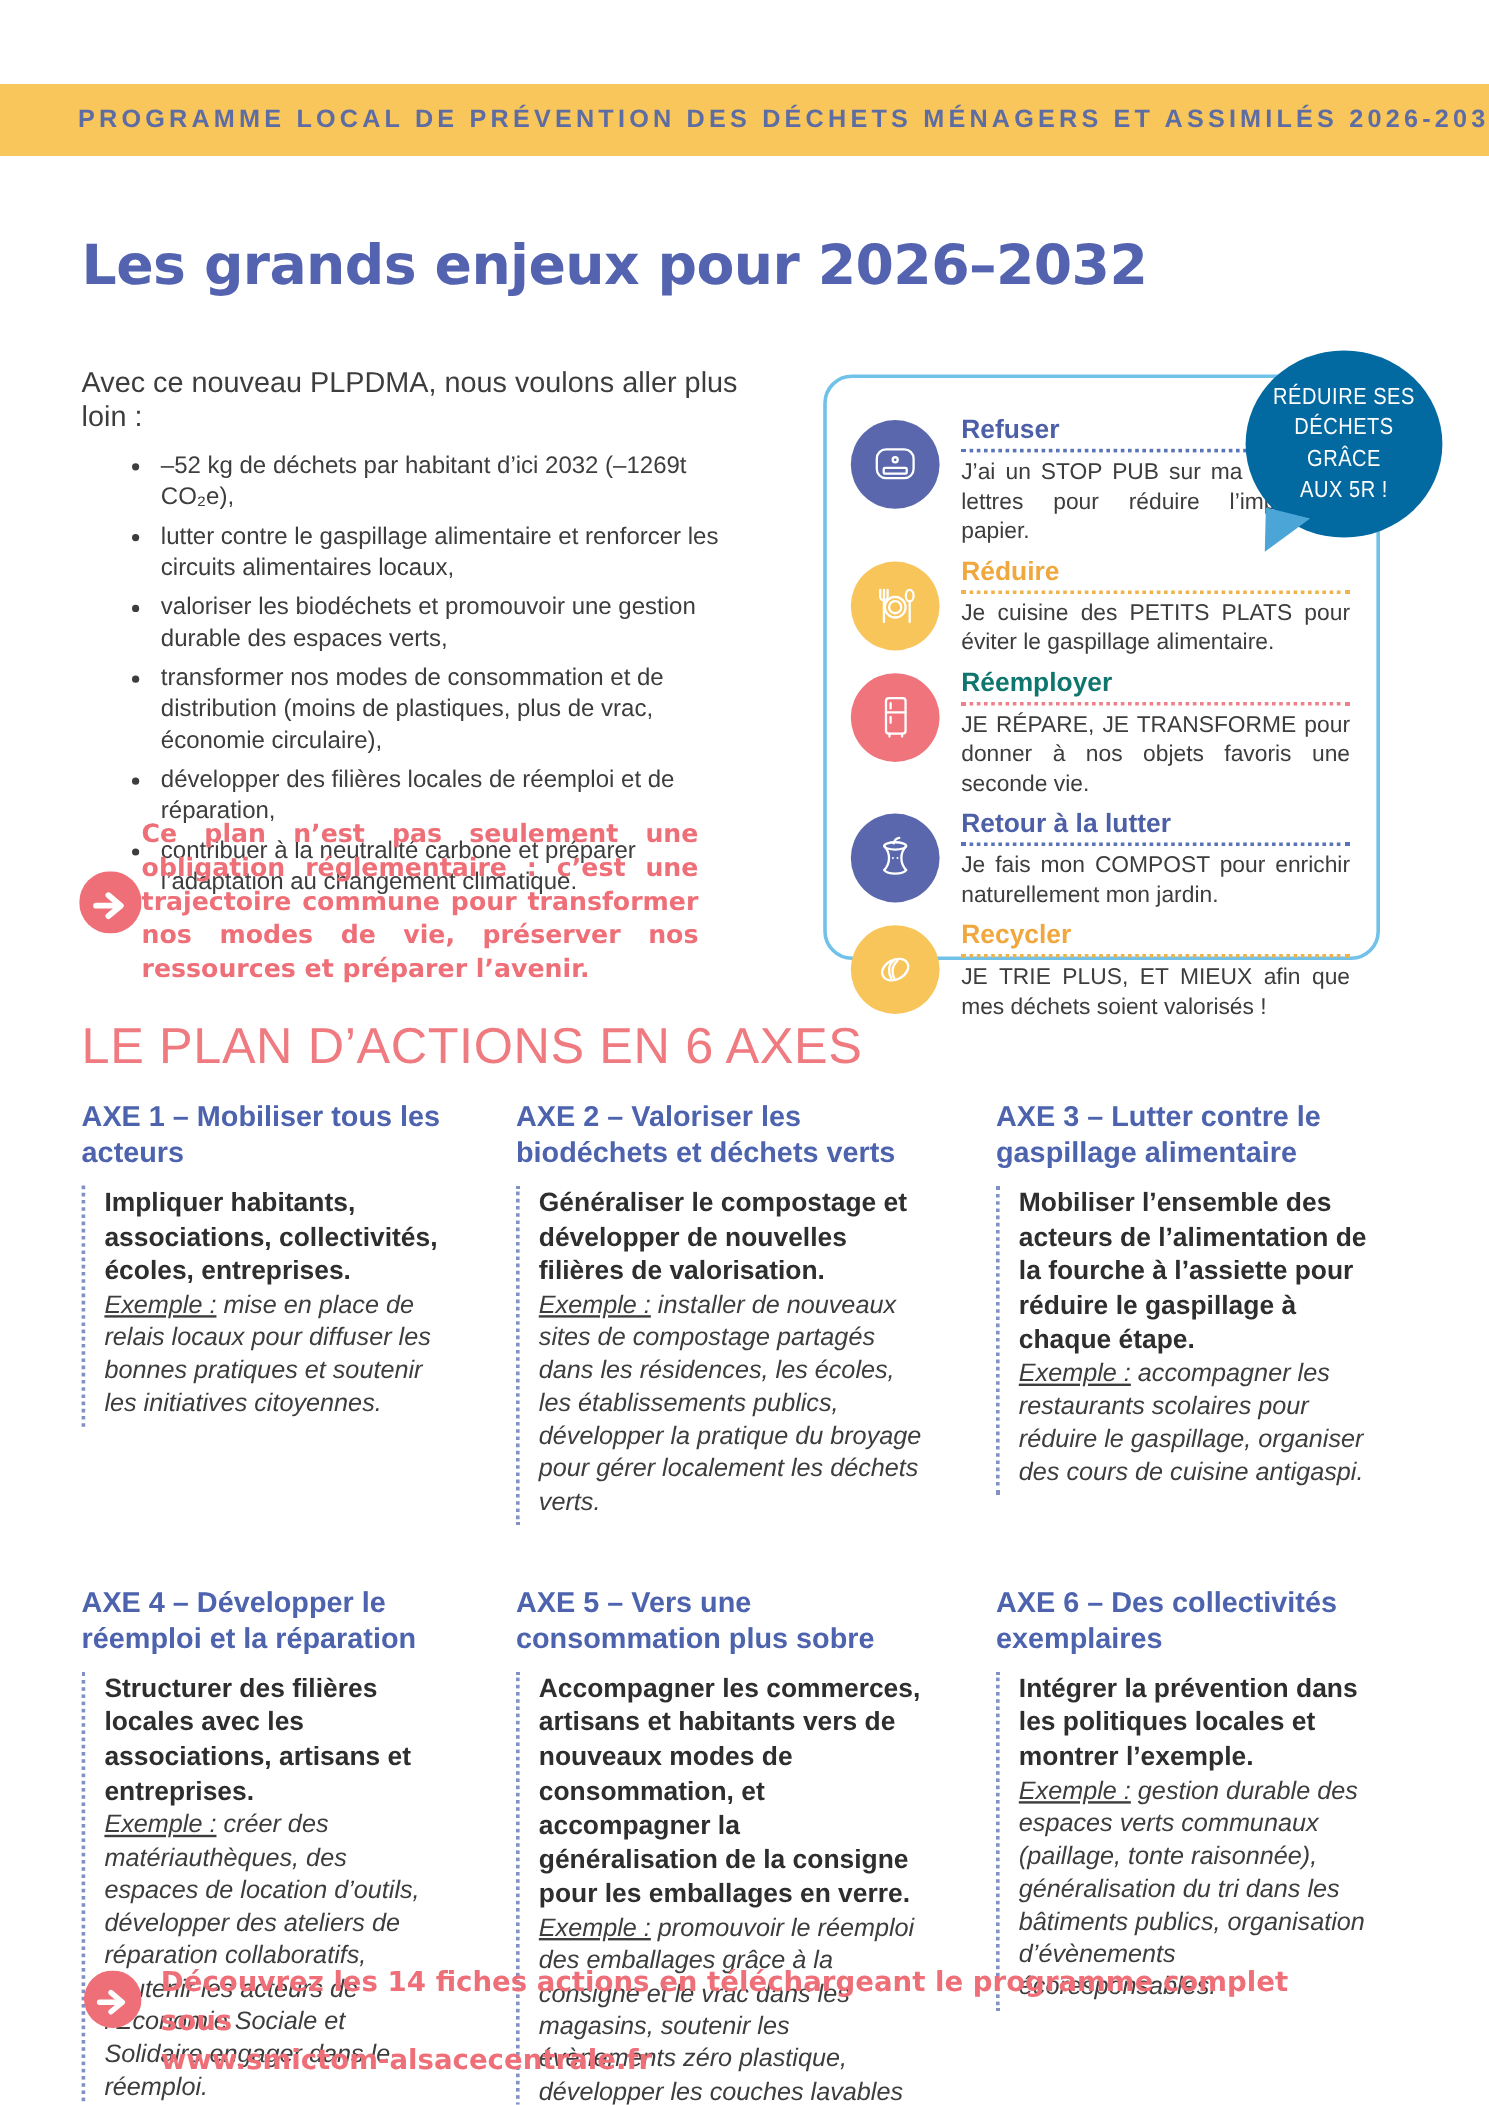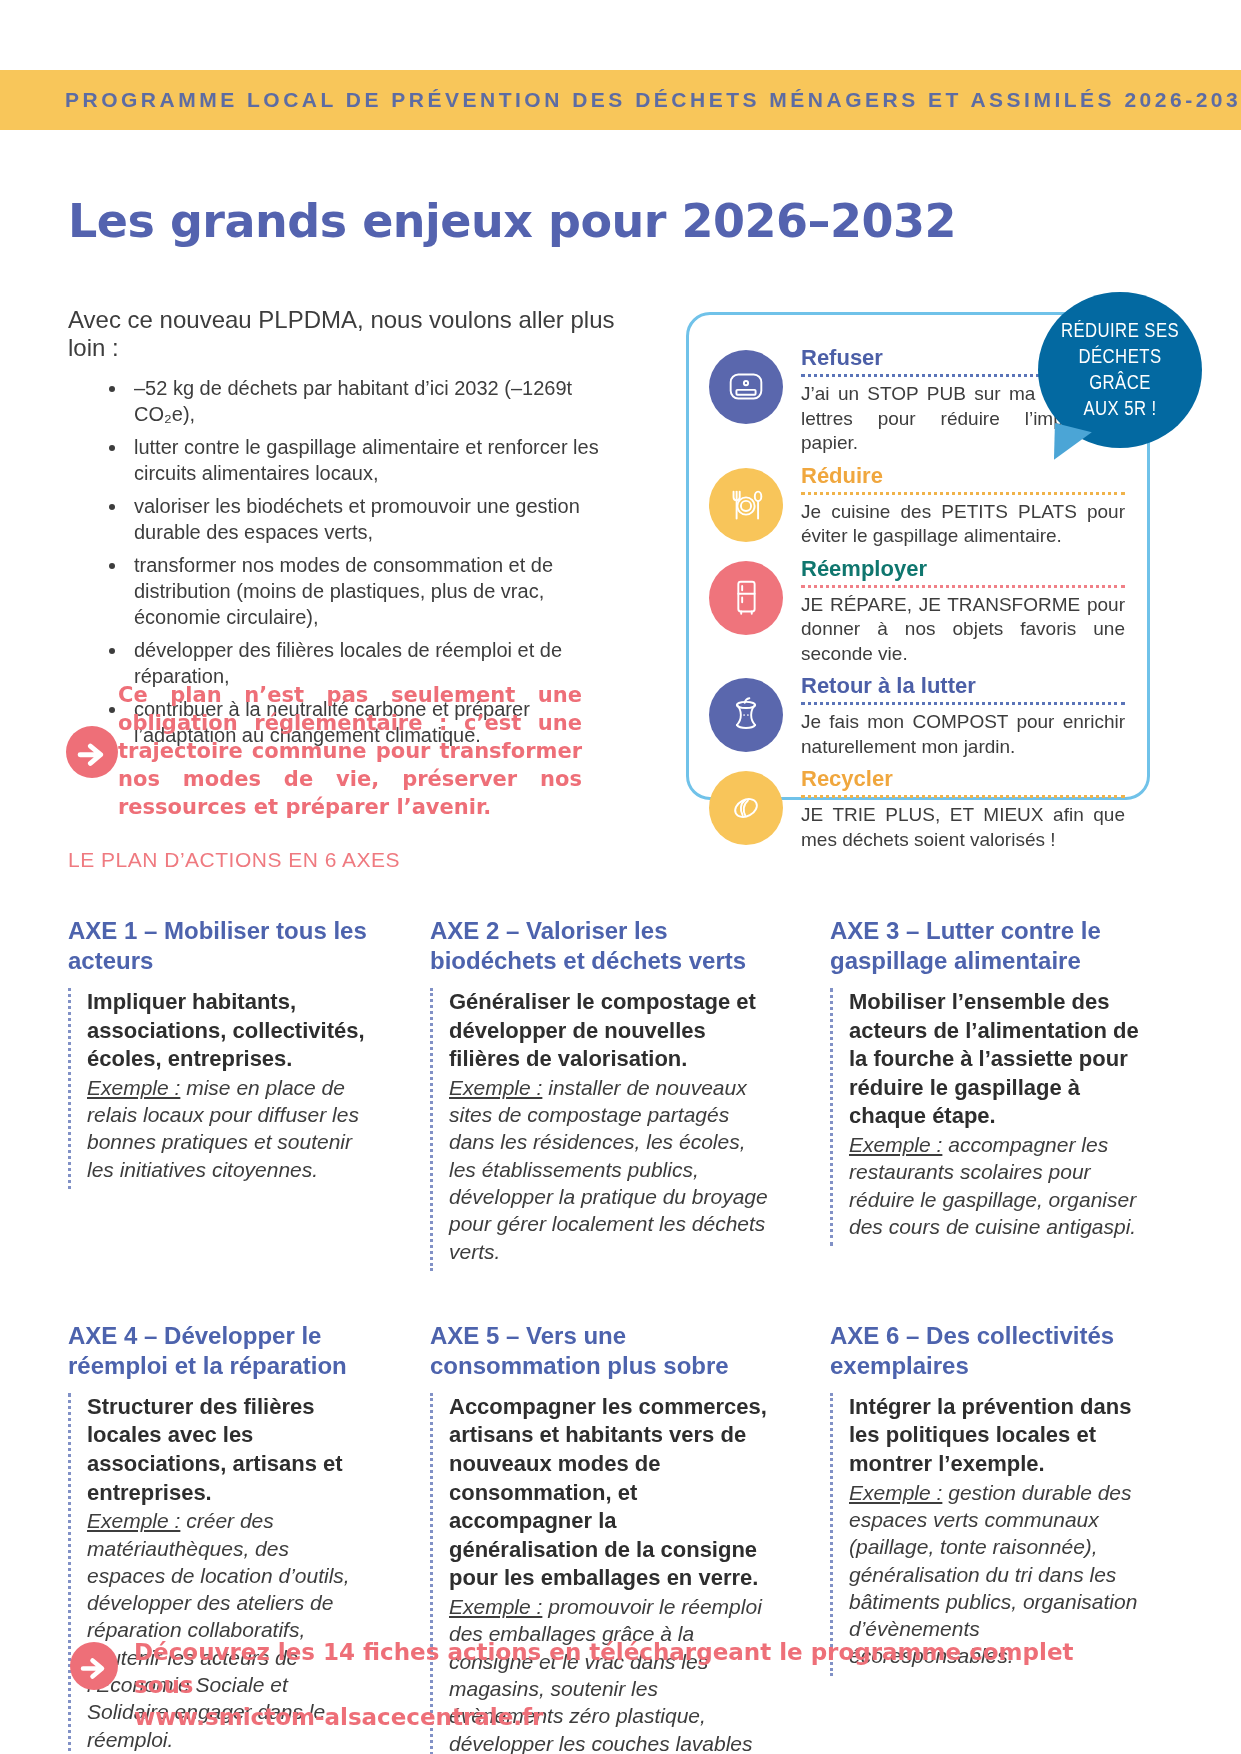--- a/index.html
+++ b/index.html
@@ -46,21 +46,21 @@
   
   .bubble{position:absolute;left:1038px;top:292px;width:164px;height:156px;background:#0369a1;
           border-radius:50%;display:flex;align-items:center;justify-content:center;z-index:5}
   .bubble::after{content:"";position:absolute;left:12px;bottom:-15px;width:0;height:0;
           border-left:8px solid transparent;border-right:30px solid transparent;
           border-top:36px solid #4ba5d6;transform:rotate(14deg)}
   .bubble-text{color:#fff;font-size:19px;line-height:1.33;text-align:center;
           transform:scale(0.88,1.02);letter-spacing:0.5px}
 
   
-  .plan-heading{position:absolute;top:848px;left:68px;font-size:21px;font-weight:400;
+  .plan-heading{position:absolute;top:848px;left:68px;font-size:42px;font-weight:400;
           color:#ef7a80;letter-spacing:0.5px}
   .axes{position:absolute;top:916px;left:68px;width:1080px;display:grid;
         grid-template-columns:302px 340px 318px;column-gap:60px;row-gap:50px}
   .axe-title{font-size:24px;font-weight:700;color:#4d63ad;line-height:1.25;margin-bottom:12px}
   .axe-body{border-left:3px dotted #8191c6;padding-left:16px;padding-bottom:6px}
   .axe-summary{font-size:22px;font-weight:700;color:#2e2e2e;line-height:1.3}
   .axe-example{font-size:21px;font-style:italic;color:#3d3d3d;line-height:1.3}
   .axe-example .label{text-decoration:underline}
 
   

